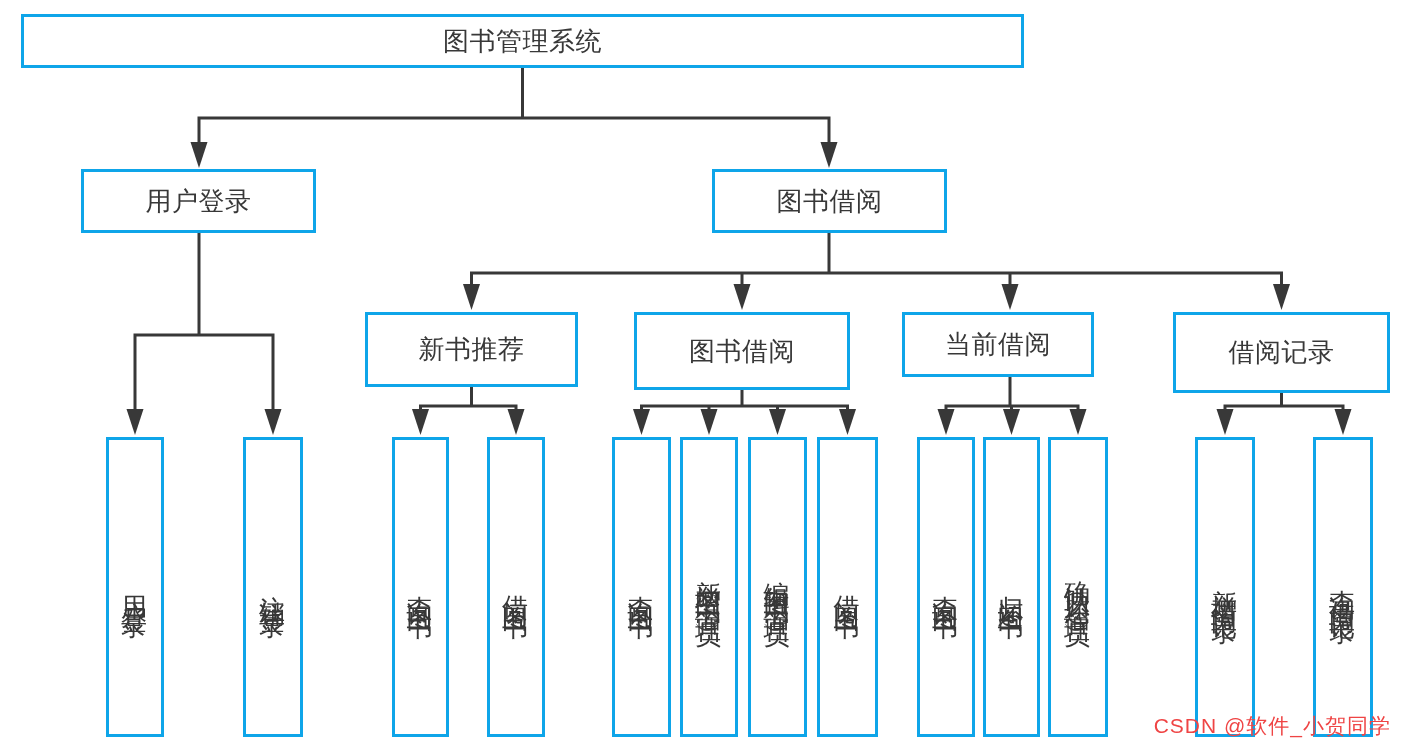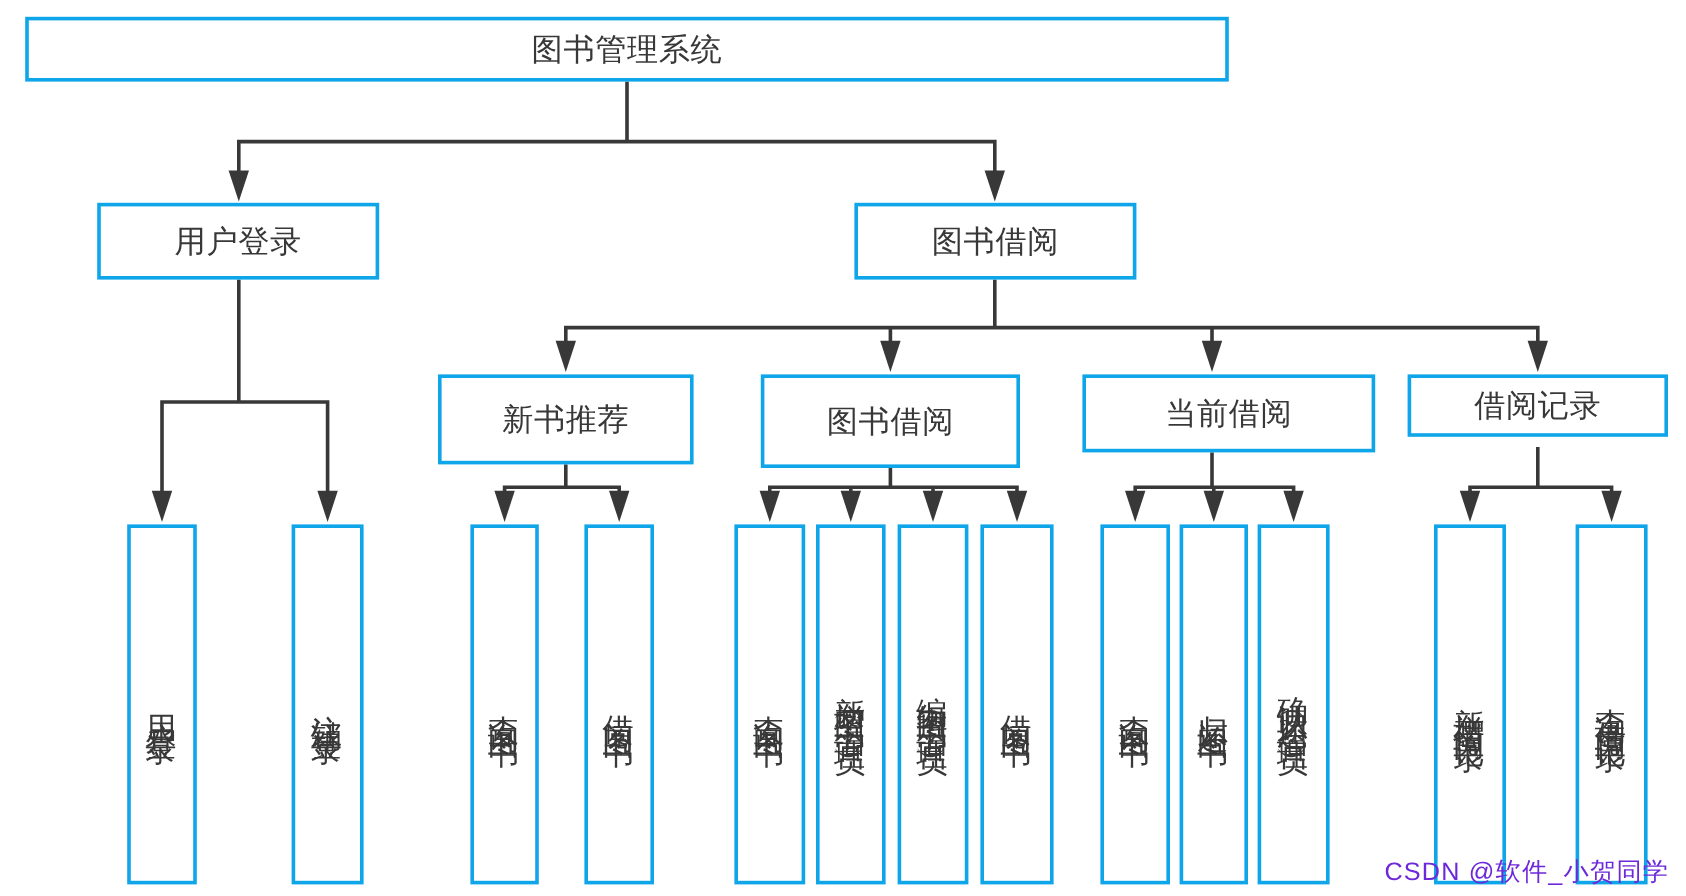--- a/index.html
+++ b/index.html
@@ -40,21 +40,21 @@
     letter-spacing: 6px;
     white-space: nowrap;
     color: #383838;
   }
   .watermark {
     position: absolute;
     right: 14px;
     bottom: 7px;
     font-size: 21px;
     letter-spacing: 1px;
-    color: #6d28d9;
+    color: #ef4444;
     white-space: nowrap;
   }
 </style>
 </head>
 <body>
 
 <div class="stage">
 
   <svg class="connector-layer" viewBox="0 0 1405 747" xmlns="http://www.w3.org/2000/svg">
     <g stroke="#383838" stroke-width="3" fill="none" stroke-linecap="square">
@@ -99,24 +99,24 @@
   <div class="node hbox" style="left:712px; top:169px; width:235px; height:64px;">
     <span>图书借阅</span>
   </div>
 
   <div class="node hbox" style="left:365px; top:312px; width:213px; height:75px;">
     <span>新书推荐</span>
   </div>
   <div class="node hbox" style="left:634px; top:312px; width:216px; height:78px;">
     <span>图书借阅</span>
   </div>
-  <div class="node hbox" style="left:902px; top:312px; width:244px; height:65px;">
+  <div class="node hbox" style="left:902px; top:312px; width:192px; height:65px;">
     <span>当前借阅</span>
   </div>
-  <div class="node hbox" style="left:1173px; top:312px; width:217px; height:52px;">
+  <div class="node hbox" style="left:1173px; top:312px; width:217px; height:81px;">
     <span>借阅记录</span>
   </div>
 
   <div class="node vbox" style="left:106px; width:58px;">
     <span>用户登录</span>
   </div>
   <div class="node vbox" style="left:243px; width:60px;">
     <span>注销登录</span>
   </div>
 

